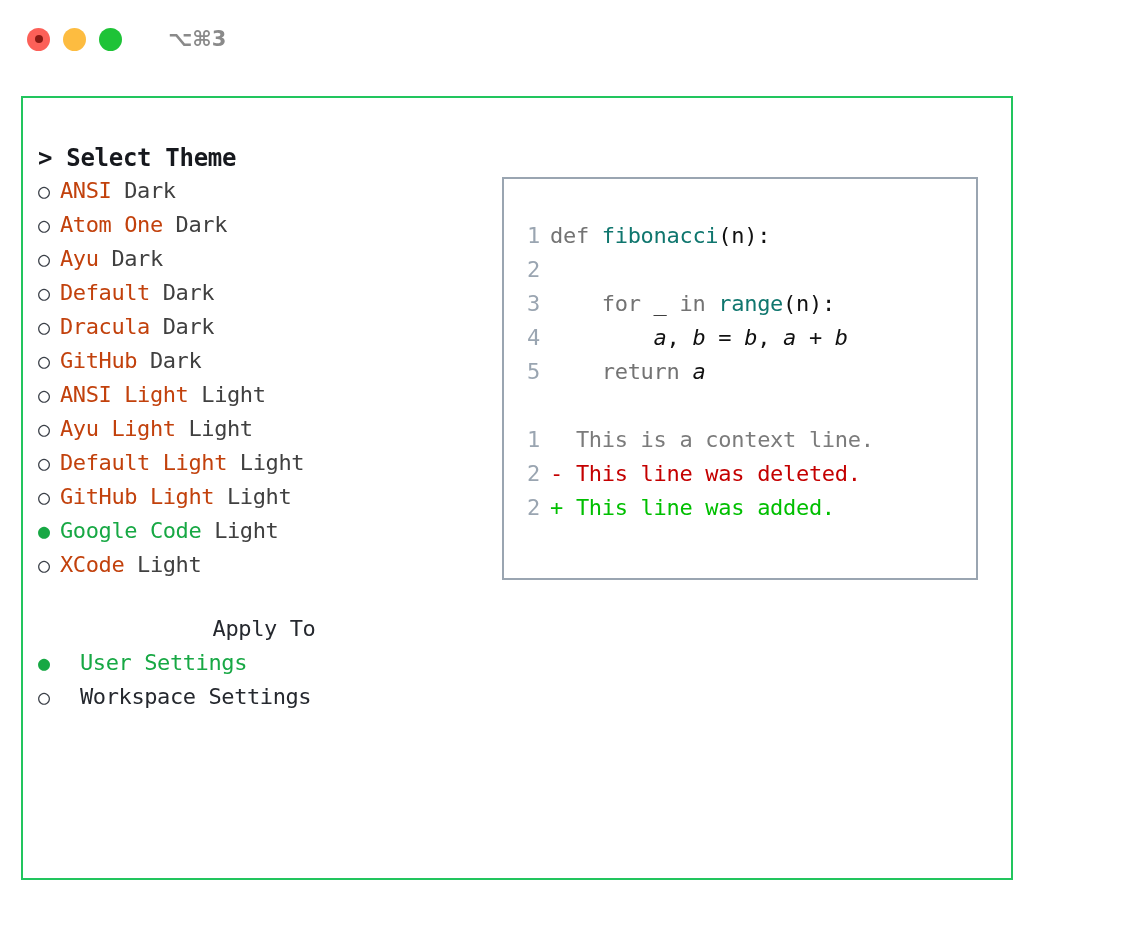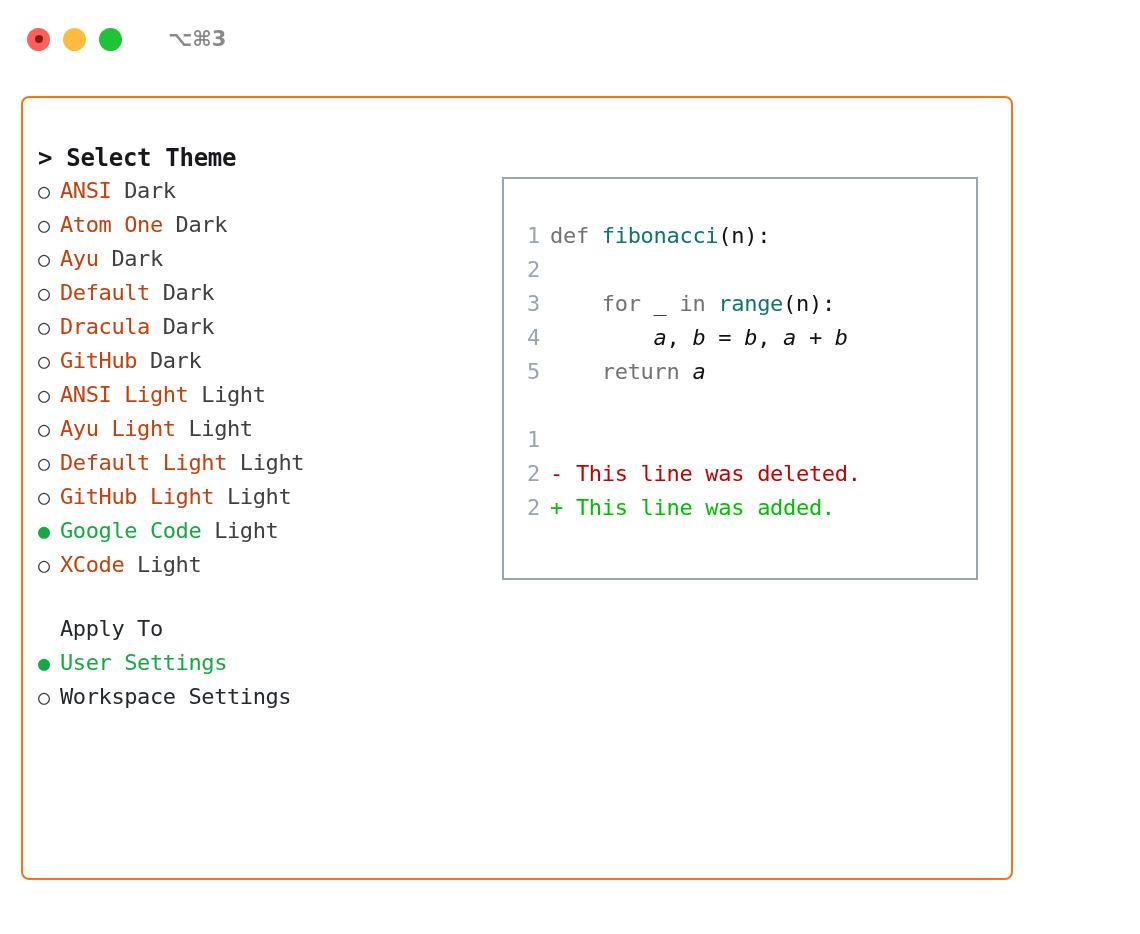--- a/index.html
+++ b/index.html
@@ -56,22 +56,22 @@
     font-family: "DejaVu Sans", sans-serif;
   }
 
   
   #app-card {
     position: absolute;
     left: 21px;
     top: 96px;
     width: 992px;
     height: 784px;
-    border: 2px solid #f97316;
-    border-radius: 8px;
+    border: 2px solid #22c55e;
+    border-radius: 0;
     background: #ffffff;
     box-sizing: border-box;
   }
 
   #card-body {
     position: absolute;
     left: 0; top: 0;
     width: 100%; height: 100%;
   }
 
@@ -111,30 +111,31 @@
   .theme-kind   { color: #404040; }
 
   #apply-to-block { margin-top: 30px; }
   #apply-to-header {
     font-size: 22px;
     color: #25282e;
     line-height: 34px;
     white-space: pre;
     letter-spacing: -0.4px;
     padding-left: 22px;
+    text-align: center;
   }
   .apply-row {
     display: flex;
     align-items: baseline;
     font-size: 22px;
     line-height: 34px;
     white-space: pre;
     letter-spacing: -0.4px;
   }
-  .apply-row .apply-label { color: #25282e; }
+  .apply-row .apply-label { color: #25282e; margin-left: 20px; }
   .apply-row.selected .apply-label { color: #17a844; }
   .apply-row.selected .bullet { color: #17a844; }
 
   #hint-text {
     margin-top: 32px;
     font-size: 21px;
     line-height: 34px;
     color: #a2acba;
     letter-spacing: -0.4px;
     width: 400px;
@@ -241,21 +242,21 @@
       <div id="code-box">
         <div id="code-lines">
             <div class="code-line"><span class="gutter">1</span><span class="code-text"><span class="tok-kw">def </span><span class="tok-fn">fibonacci</span><span class="tok-plain">(n):</span></span></div>
             <div class="code-line"><span class="gutter">2</span></div>
             <div class="code-line"><span class="gutter">3</span><span class="code-text"><span class="tok-plain">    </span><span class="tok-kw">for</span><span class="tok-plain"> _ </span><span class="tok-kw">in</span><span class="tok-plain"> </span><span class="tok-fn">range</span><span class="tok-plain">(n):</span></span></div>
             <div class="code-line"><span class="gutter">4</span><span class="code-text"><span class="tok-plain">        </span><span class="tok-var">a</span><span class="tok-plain">, </span><span class="tok-var">b</span><span class="tok-plain"> = </span><span class="tok-var">b</span><span class="tok-plain">, </span><span class="tok-var">a</span><span class="tok-plain"> + </span><span class="tok-var">b</span></span></div>
             <div class="code-line"><span class="gutter">5</span><span class="code-text"><span class="tok-plain">    </span><span class="tok-kw">return</span><span class="tok-plain"> </span><span class="tok-var">a</span></span></div>
           </div>
         <div class="diff-gap"></div>
         <div id="diff-lines">
-            <div class="code-line"><span class="gutter">1</span><span class="diff-ctx"> </span></div>
+            <div class="code-line"><span class="gutter">1</span><span class="diff-ctx"> </span><span class="diff-ctx"> This is a context line.</span></div>
             <div class="code-line"><span class="gutter">2</span><span class="diff-del">-</span><span class="diff-del"> This line was deleted.</span></div>
             <div class="code-line"><span class="gutter">2</span><span class="diff-add">+</span><span class="diff-add"> This line was added.</span></div>
           </div>
       </div>
     </div>
 
   </div>
 </div>
 
 </body></html>

